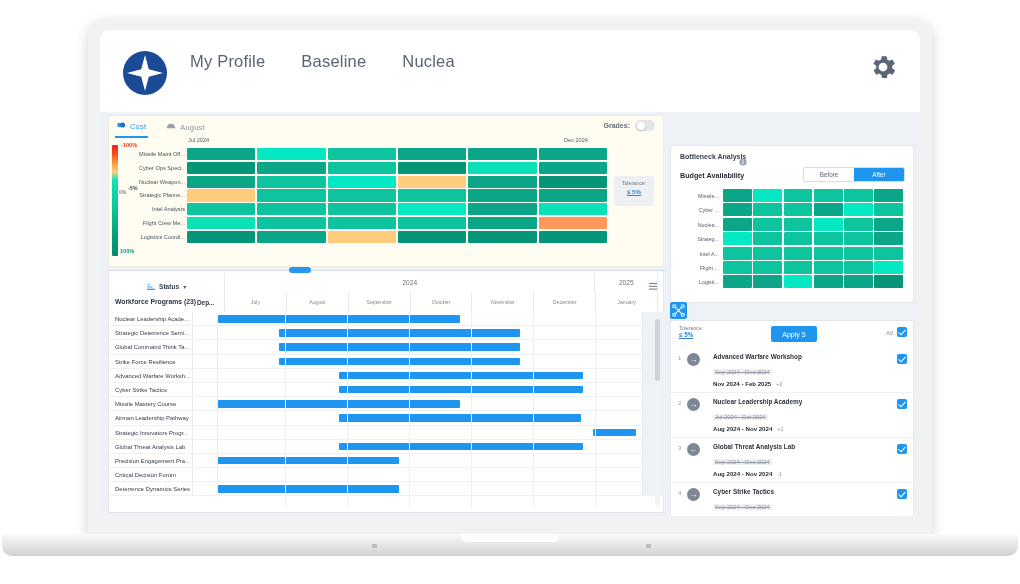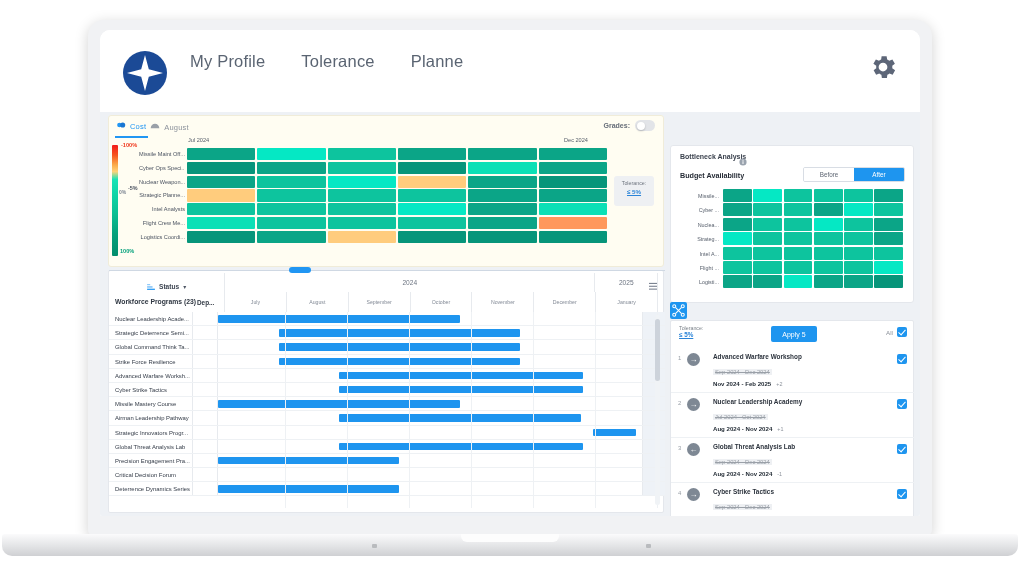--- a/index.html
+++ b/index.html
@@ -69,21 +69,21 @@
     position: absolute; left: 4px; top: 0; width: 560px; height: 404px;
   }
 
   
   #heat-card {
     position: absolute; left: 4px; top: 3px; width: 556px; height: 152px;
     background: #fffdf2;
     border: 1px solid #f0ecd9;
     border-radius: 3px;
   }
-  #tabs { position: absolute; left: 6px; top: 2px; display: flex; }
+  #tabs { position: absolute; left: 6px; top: 2px; display: flex; gap: 16px; }
   .tab { display: flex; align-items: center; gap: 4px; font-size: 7.5px; padding: 3px 2px 5px; cursor: pointer; }
   .tab .tlabel { letter-spacing: .2px; }
   .tab.active .tlabel { color: #2196f3; }
   .tab.active { border-bottom: 2px solid #2196f3; }
   .tab.inactive .tlabel { color: #8b919b; }
 
   #grades-wrap { position: absolute; right: 8px; top: 4px; display: flex; align-items: center; gap: 5px; }
   #grades-label { font-size: 7px; color: #666d78; font-weight: bold; }
   #grades-toggle {
     width: 20px; height: 11px; border-radius: 6px; background: #e2e4e8;
@@ -231,22 +231,22 @@
 
     <div id="app-header">
       <div id="logo">
         <svg width="46" height="46" viewBox="0 0 46 46">
           <circle cx="23" cy="23" r="22" fill="#1B4A96"></circle>
           <path d="M23 5 L26.8 19.2 L41 23 L26.8 26.8 L23 41 L19.2 26.8 L5 23 L19.2 19.2 Z" fill="#ffffff"></path>
         </svg>
       </div>
       <div id="nav">
         <div class="nav-link">My Profile</div>
-        <div class="nav-link">Tolerance</div>
-        <div class="nav-link">Planne</div>
+        <div class="nav-link">Baseline</div>
+        <div class="nav-link">Nuclea</div>
       </div>
       <div id="gear-btn">
         <svg width="30" height="30" viewBox="0 0 24 24" fill="#5d6678">
           <path d="M19.4 13a7.6 7.6 0 0 0 0-2l2.1-1.6-2-3.5-2.5 1a7.6 7.6 0 0 0-1.7-1l-.4-2.6h-4l-.4 2.6c-.6.25-1.2.58-1.7 1l-2.5-1-2 3.5L6.6 11a7.6 7.6 0 0 0 0 2l-2.1 1.6 2 3.5 2.5-1c.5.42 1.1.75 1.7 1l.4 2.6h4l.4-2.6c.6-.25 1.2-.58 1.7-1l2.5 1 2-3.5L19.4 13zM12 15.5A3.5 3.5 0 1 1 15.5 12 3.5 3.5 0 0 1 12 15.5z"></path>
         </svg>
       </div>
     </div>
 
     <div id="content">
 

